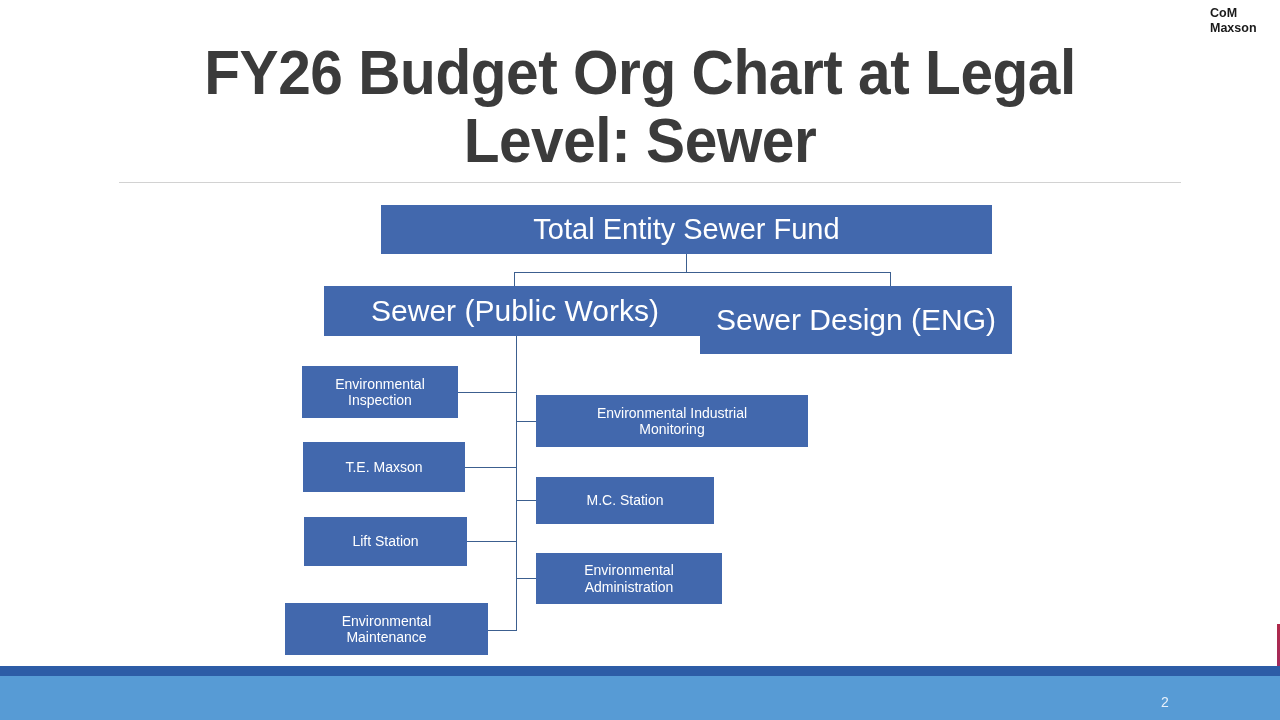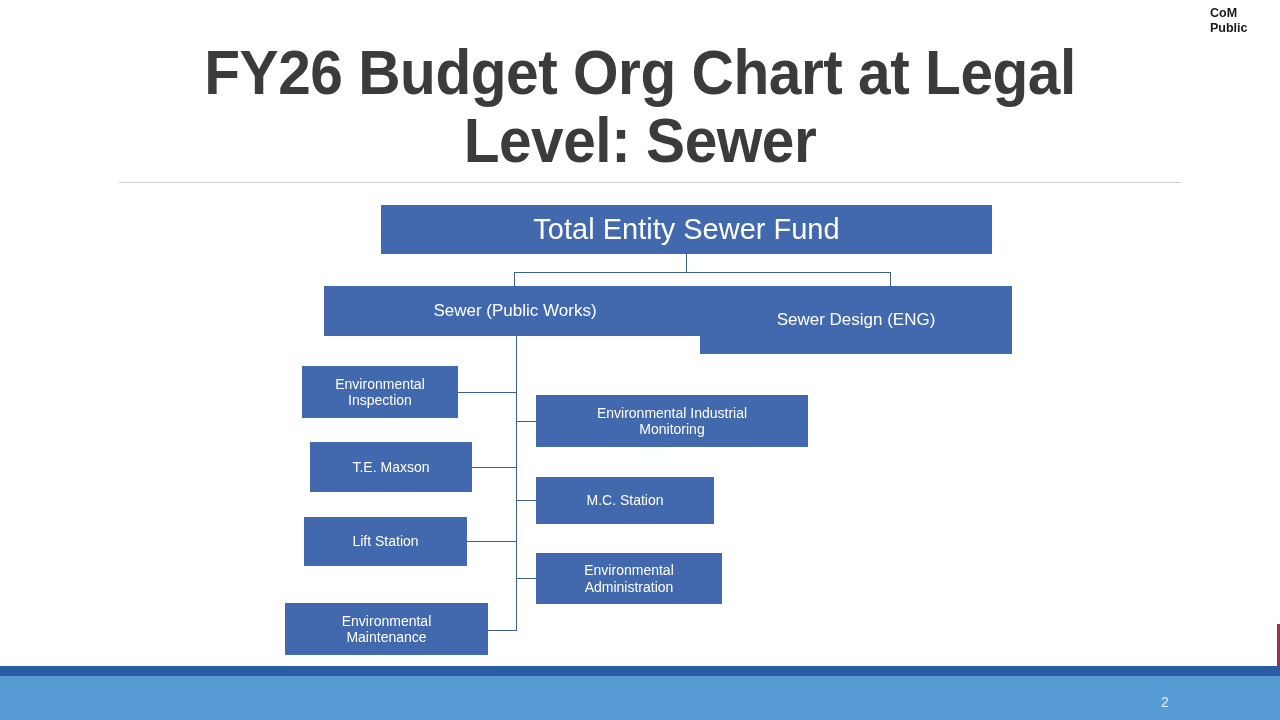--- a/index.html
+++ b/index.html
@@ -68,21 +68,21 @@
     align-items: center;
     justify-content: center;
     text-align: center;
     font-family: "Liberation Sans", sans-serif;
     box-sizing: border-box;
     padding: 2px 6px;
     line-height: 1.15;
     white-space: pre-line;
   }
   .node.lvl0 { font-size: 29px; }
-  .node.lvl1 { font-size: 17px; }
+  .node.lvl1 { font-size: 30px; }
   .node.lvl2 { font-size: 14px; }
 
   
   .conn-h { position: absolute; background: #3c5f8f; height: 1px; }
   .conn-v { position: absolute; background: #3c5f8f; width: 1px; }
 
   
   .footer-line {
     position: absolute;
     left: 0;
@@ -126,21 +126,21 @@
     background: #ffffff;
   }
 </style>
 </head>
 <body>
 
 <div id="slide">
 
   <div class="stamp">
     <div>CoM</div>
-    <div>Public</div>
+    <div>Maxson</div>
   </div>
 
   <div class="title">FY26 Budget Org Chart at Legal
 Level: Sewer</div>
   <div class="title-rule"></div>
 
   <div class="node lvl0" style="left:381px; top:205px; width:611px; height:49px;">Total Entity Sewer Fund</div>
 
   <div class="conn-v" style="left:686px; top:254px; height:18px;"></div>
   <div class="conn-h" style="left:514px; top:272px; width:377px;"></div>
@@ -158,21 +158,21 @@
   <div class="conn-h" style="left:467px; top:541px; width:50px;"></div>
   <div class="conn-h" style="left:488px; top:630px; width:29px;"></div>
 
   <div class="conn-h" style="left:516px; top:421px; width:21px;"></div>
   <div class="conn-h" style="left:516px; top:500px; width:21px;"></div>
   <div class="conn-h" style="left:516px; top:578px; width:21px;"></div>
 
   <div class="node lvl2" style="left:302px; top:366px; width:156px; height:52px;">Environmental
 Inspection</div>
 
-  <div class="node lvl2" style="left:310px; top:442px; width:162px; height:50px;">T.E. Maxson</div>
+  <div class="node lvl2" style="left:303px; top:442px; width:162px; height:50px;">T.E. Maxson</div>
 
   <div class="node lvl2" style="left:304px; top:517px; width:163px; height:49px;">Lift Station</div>
 
   <div class="node lvl2" style="left:285px; top:603px; width:203px; height:52px;">Environmental
 Maintenance</div>
 
   <div class="node lvl2" style="left:536px; top:395px; width:272px; height:52px;">Environmental Industrial
 Monitoring</div>
 
   <div class="node lvl2" style="left:536px; top:477px; width:178px; height:47px;">M.C. Station</div>

